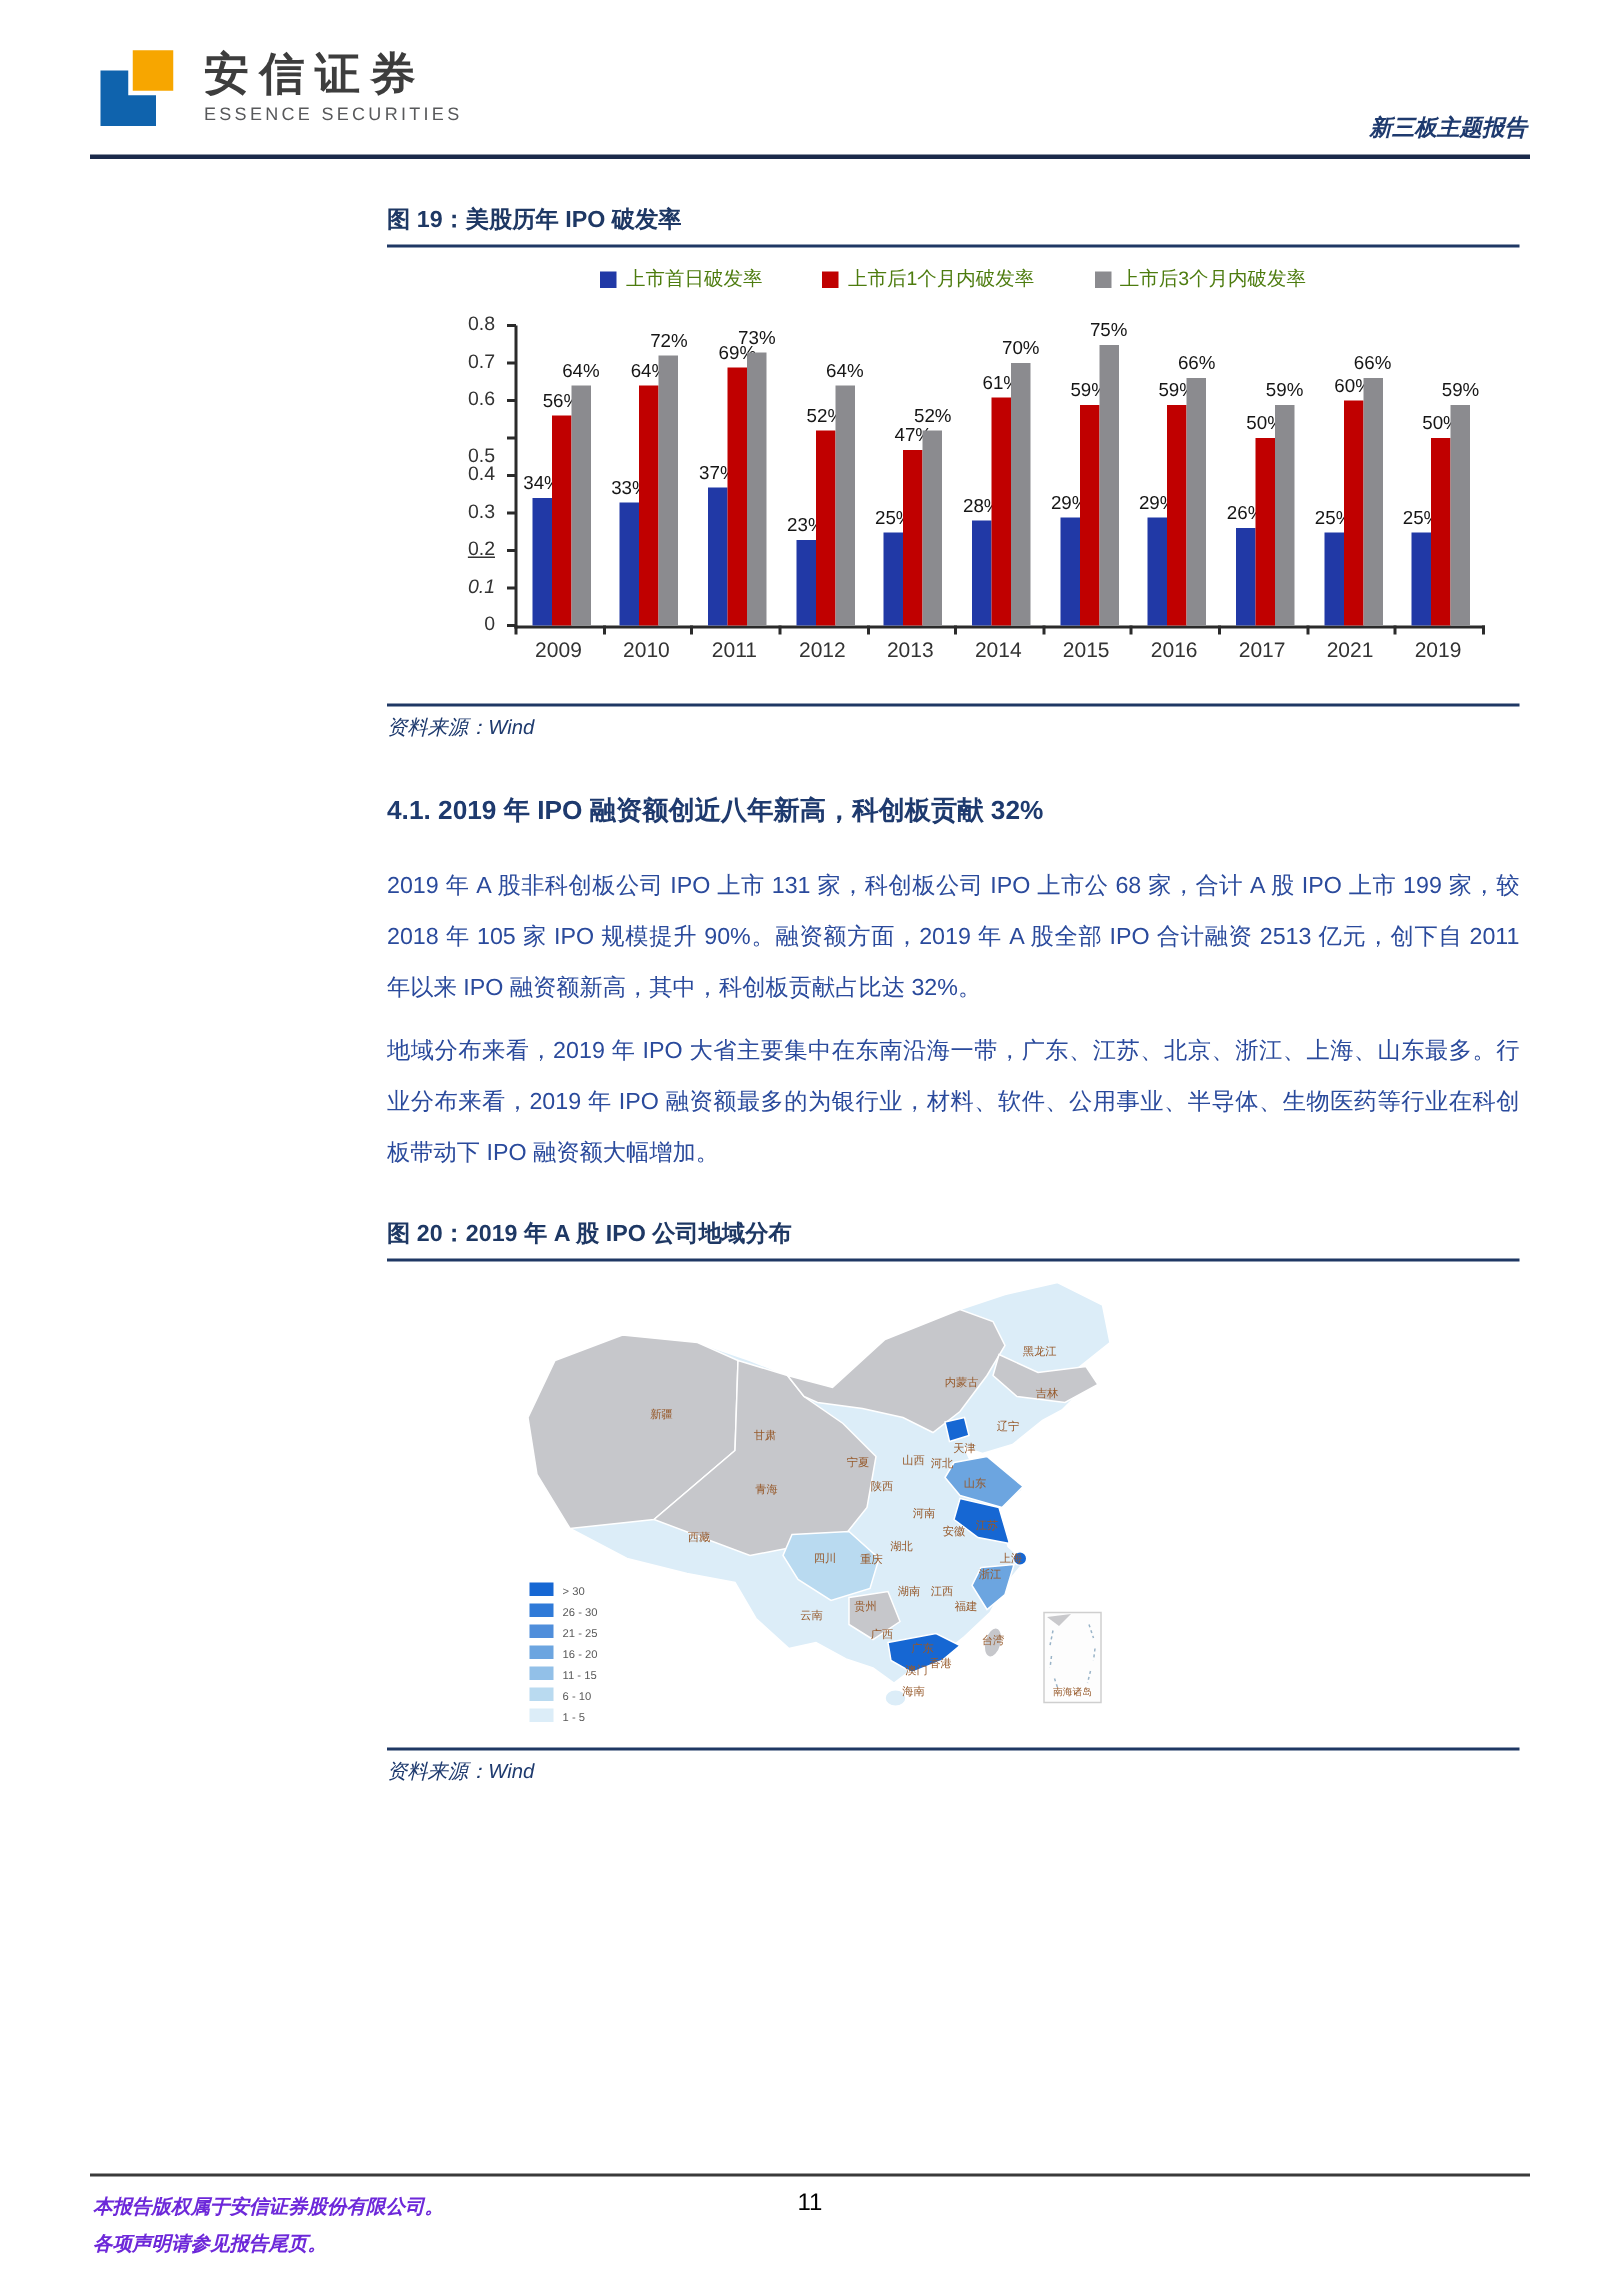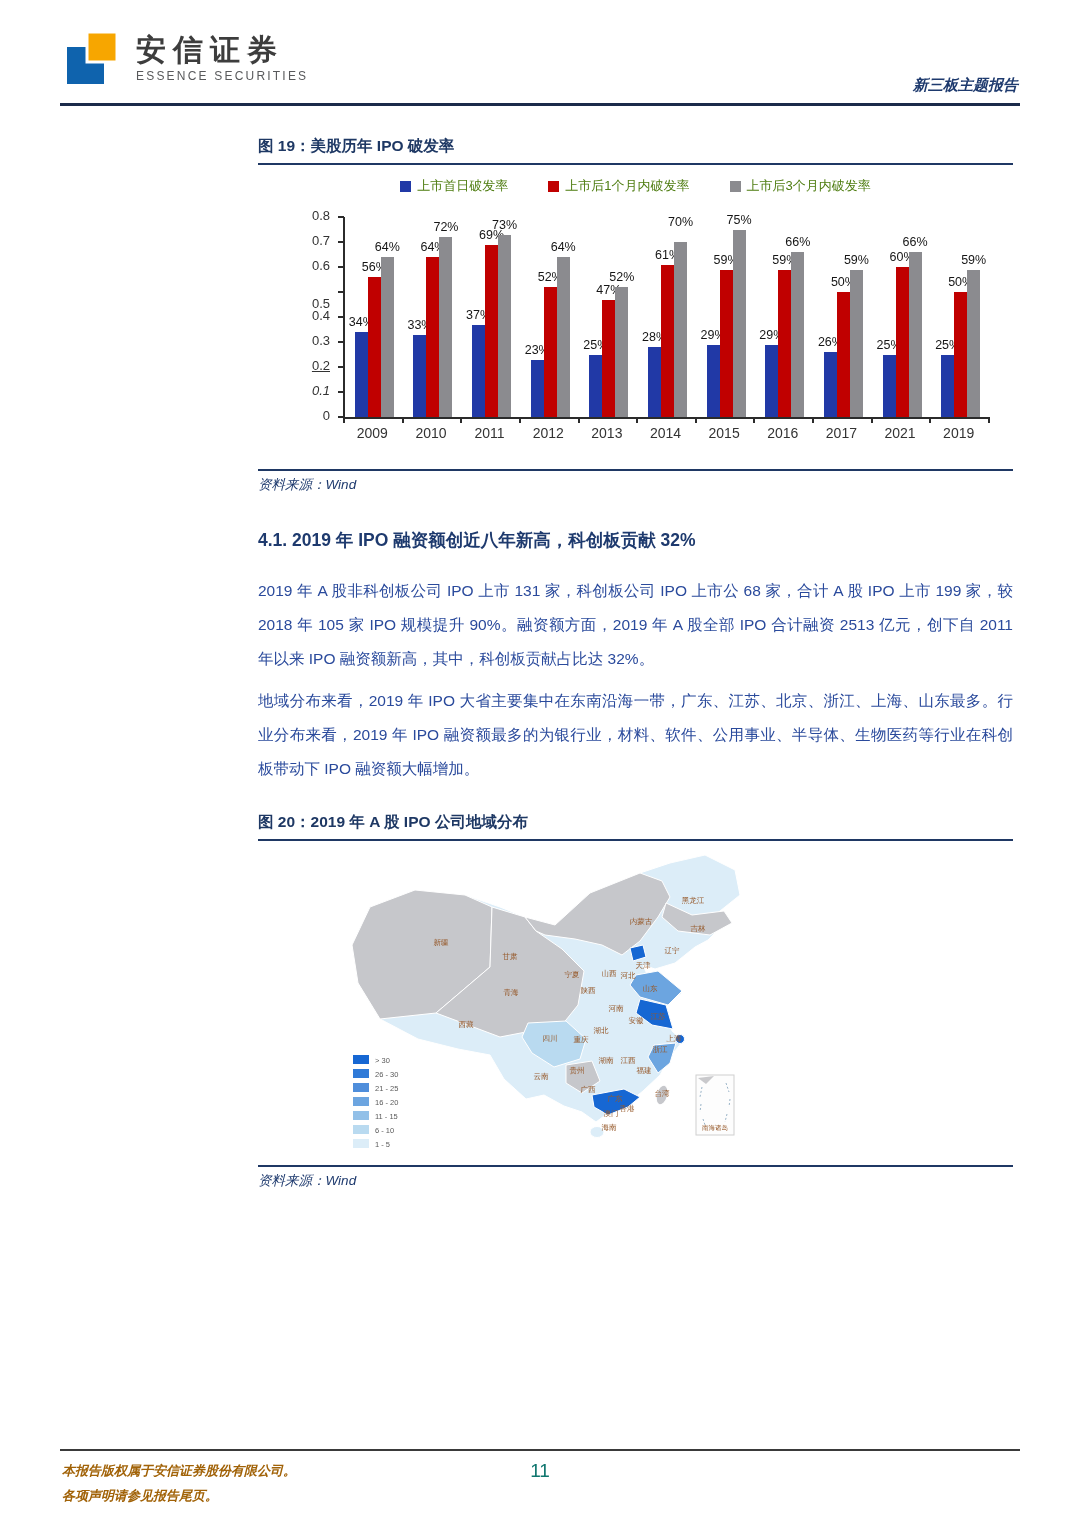--- a/index.html
+++ b/index.html
@@ -40,22 +40,22 @@
   .h2{font-size:17.5px;font-weight:bold;color:#1e3a6e;margin-top:34px;}
   .para{font-size:15.5px;color:#2a4a9c;line-height:34px;text-align:justify;margin-top:22px;}
   .para + .para{margin-top:8px;}
 
   
   .map-wrap{margin-top:4px;}
   .map-svg{display:block;margin-left:82px;}
 
   
   .ftr-rule{position:absolute;left:60px;right:60px;top:1449px;border-top:2.5px solid #3a3a3a;}
-  .ftr-left{position:absolute;left:62px;top:1458px;font-size:13px;color:#a16207;font-weight:bold;line-height:1.95;font-style:italic;}
-  .ftr-page{position:absolute;left:0;top:1460px;width:100%;text-align:center;font-size:19px;color:#0f766e;}
+  .ftr-left{position:absolute;left:62px;top:1458px;font-size:13px;color:#6d28d9;font-weight:bold;line-height:1.95;font-style:italic;}
+  .ftr-page{position:absolute;left:0;top:1460px;width:100%;text-align:center;font-size:16px;color:#000000;}
 </style>
 </head>
 <body>
 
 <div class="page">
 
   <div class="hdr-logo">
     <svg width="58" height="58" viewBox="0 0 58 58">
       <rect x="3" y="17" width="37" height="37" fill="#0f63ad"></rect>
       <rect x="23" y="2" width="30" height="30" fill="#f7a600" stroke="#ffffff" stroke-width="3"></rect>
@@ -115,21 +115,21 @@
           <div class="bar-lbl" style="left: 228.864px; bottom: 65.5px;">25%</div>
           <div class="bar" style="left: 257.364px; height: 117.5px; background: rgb(192, 0, 0);"></div>
           <div class="bar-lbl" style="left: 241.864px; bottom: 120.5px;">47%</div>
           <div class="bar" style="left: 270.364px; height: 130px; background: rgb(139, 139, 143);"></div>
           <div class="bar-lbl" style="left: 254.864px; bottom: 133px;">52%</div>
           <div class="bar" style="left: 303px; height: 70px; background: rgb(33, 57, 166);"></div>
           <div class="bar-lbl" style="left: 287.5px; bottom: 73px;">28%</div>
           <div class="bar" style="left: 316px; height: 152.5px; background: rgb(192, 0, 0);"></div>
           <div class="bar-lbl" style="left: 300.5px; bottom: 155.5px;">61%</div>
           <div class="bar" style="left: 329px; height: 175px; background: rgb(139, 139, 143);"></div>
-          <div class="bar-lbl" style="left: 313.5px; bottom: 188px;">70%</div>
+          <div class="bar-lbl" style="left: 313.5px; bottom: 178px;">70%</div>
           <div class="bar" style="left: 361.636px; height: 72.5px; background: rgb(33, 57, 166);"></div>
           <div class="bar-lbl" style="left: 346.136px; bottom: 75.5px;">29%</div>
           <div class="bar" style="left: 374.636px; height: 147.5px; background: rgb(192, 0, 0);"></div>
           <div class="bar-lbl" style="left: 359.136px; bottom: 150.5px;">59%</div>
           <div class="bar" style="left: 387.636px; height: 187.5px; background: rgb(139, 139, 143);"></div>
           <div class="bar-lbl" style="left: 372.136px; bottom: 190.5px;">75%</div>
           <div class="bar" style="left: 420.273px; height: 72.5px; background: rgb(33, 57, 166);"></div>
           <div class="bar-lbl" style="left: 404.773px; bottom: 75.5px;">29%</div>
           <div class="bar" style="left: 433.273px; height: 147.5px; background: rgb(192, 0, 0);"></div>
           <div class="bar-lbl" style="left: 417.773px; bottom: 150.5px;">59%</div>

